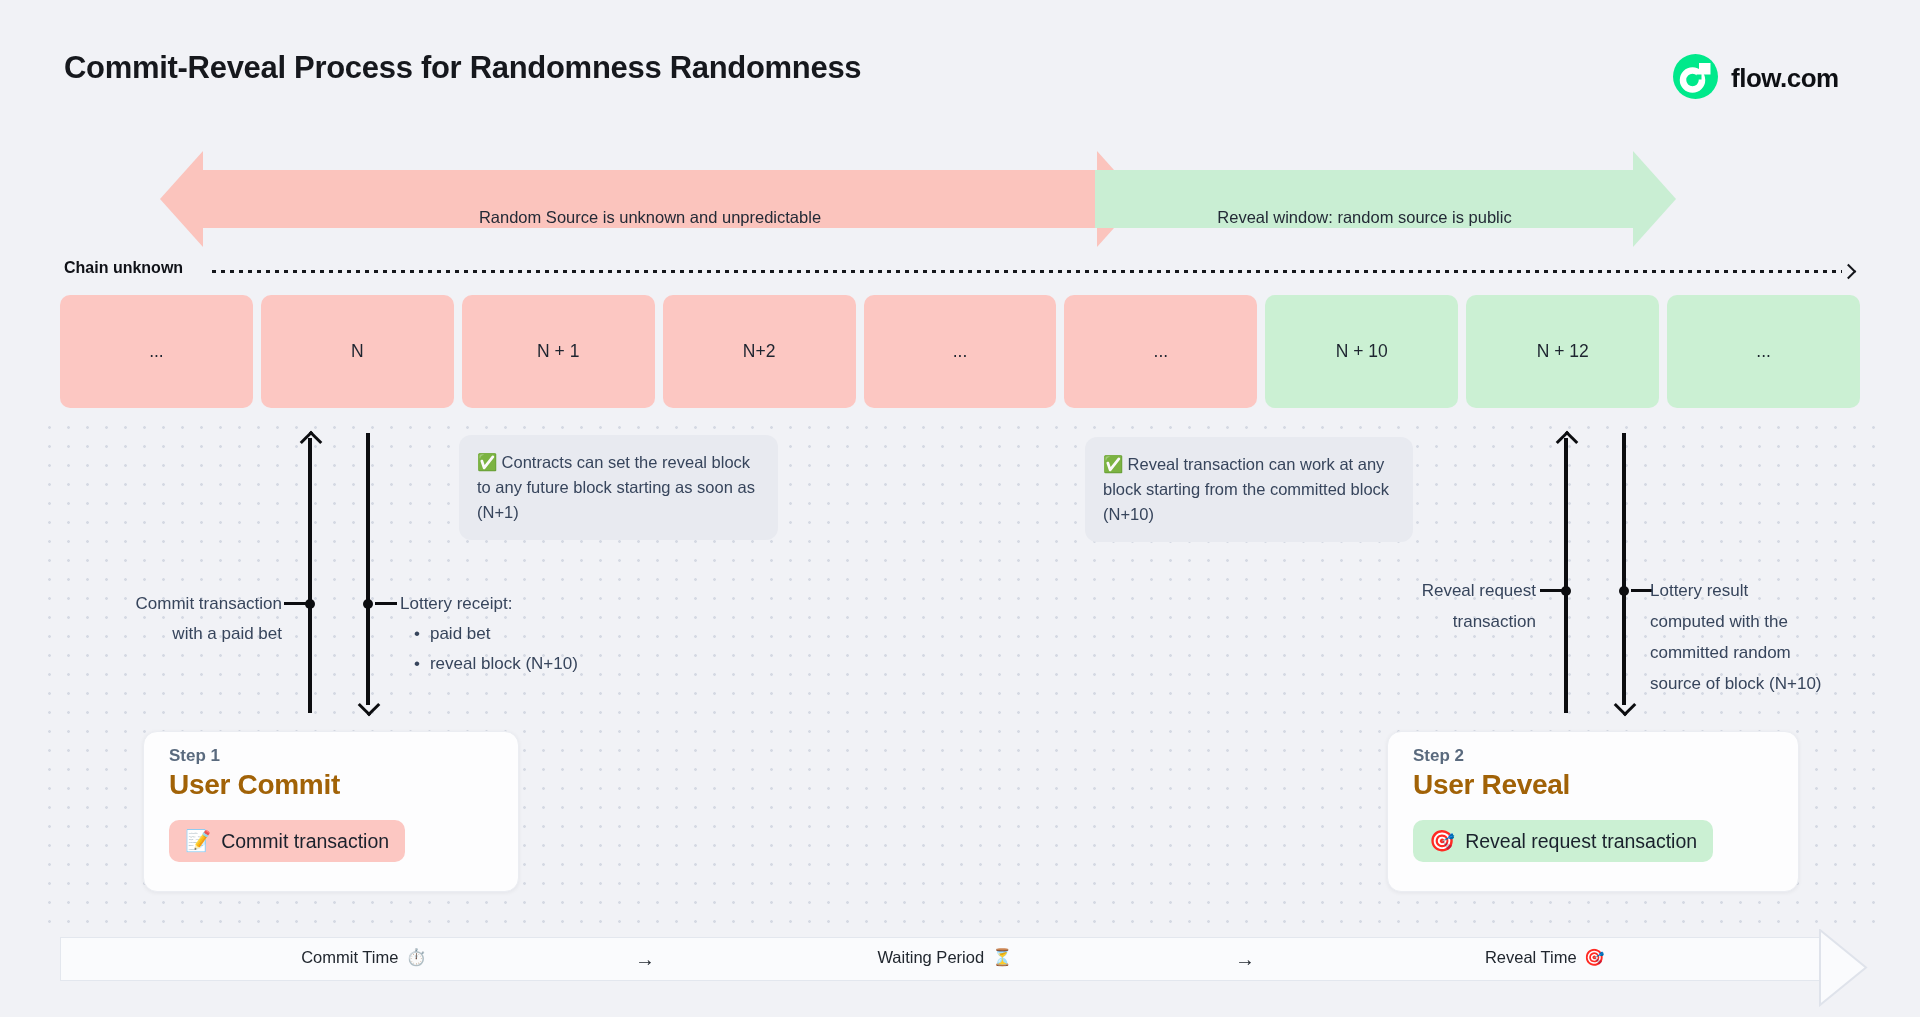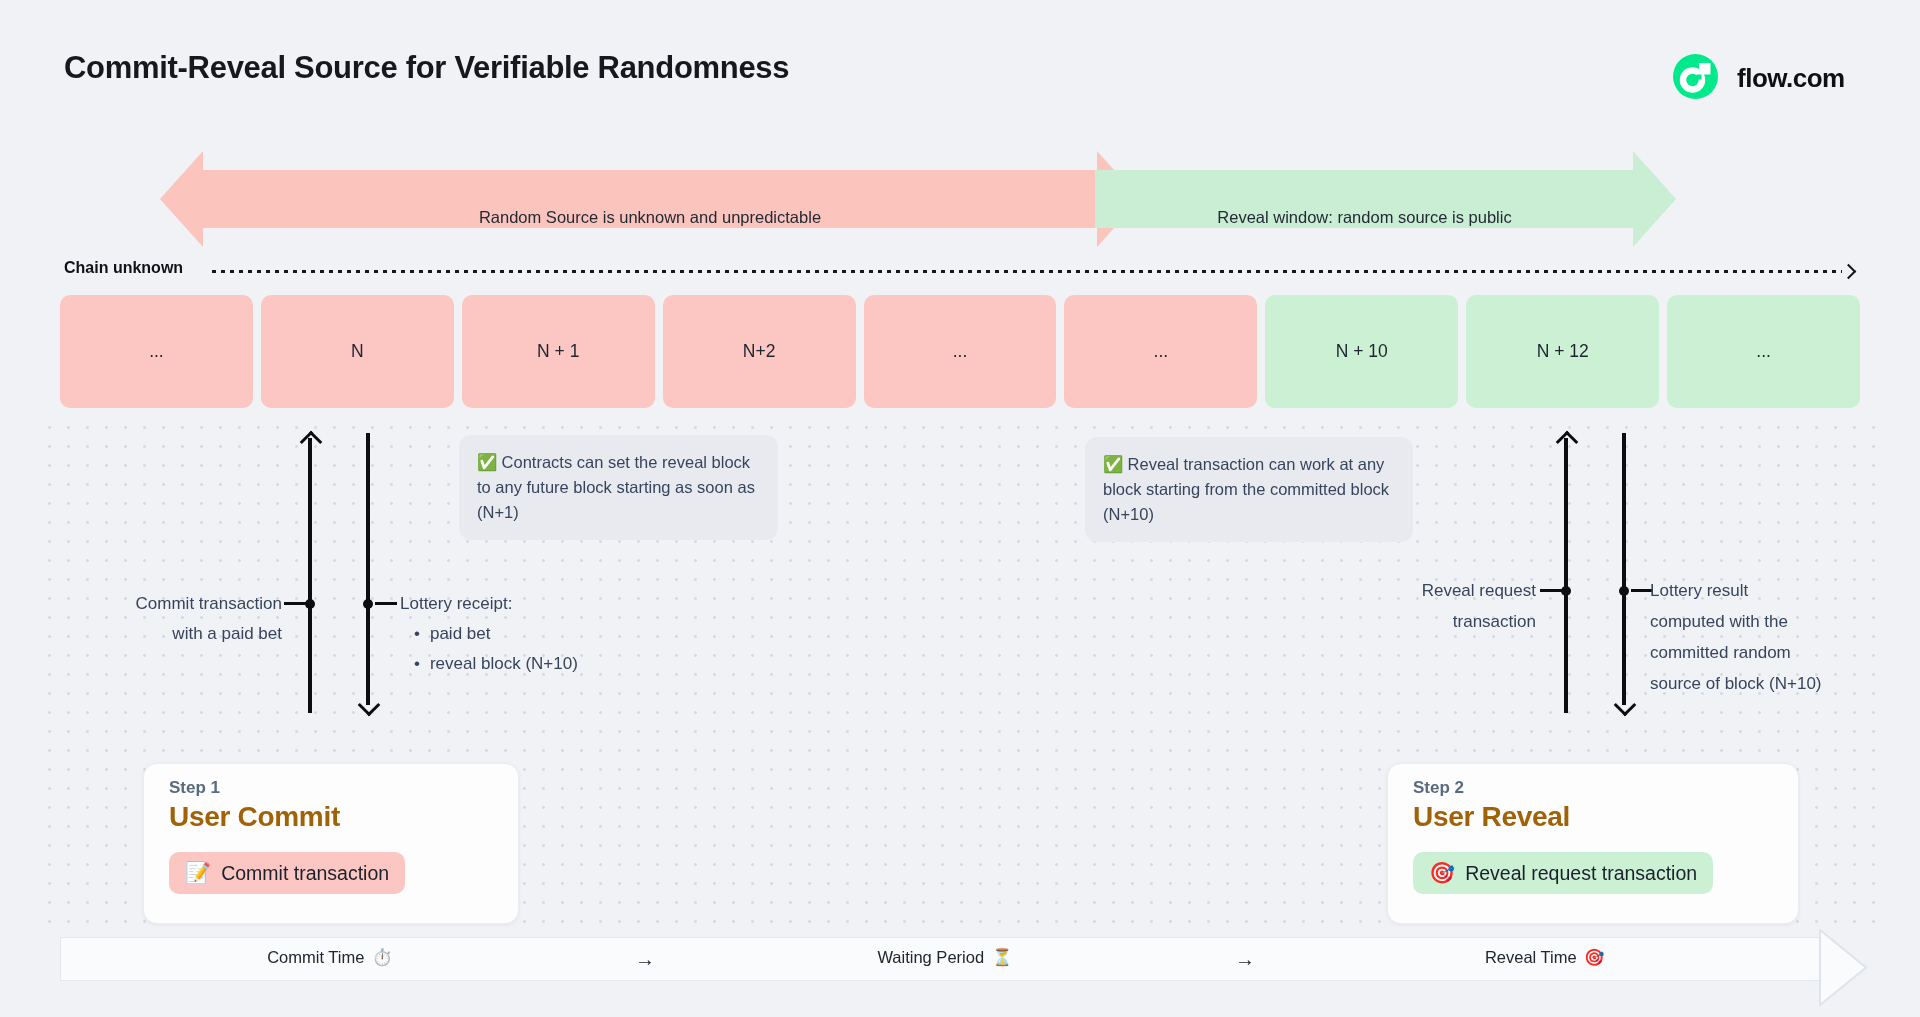--- a/index.html
+++ b/index.html
@@ -2,21 +2,21 @@
 <html><head>
 <meta charset="utf-8">
 <style>
   html,body{margin:0;padding:0;background:#F1F2F6;}
   .canvas{position:relative;width:1920px;height:1017px;background:#F1F2F6;
           font-family:"Liberation Sans",sans-serif;overflow:hidden;}
 
   
   .title{position:absolute;left:64px;top:50px;font-size:31px;font-weight:bold;
          color:#16181D;letter-spacing:-0.3px;}
-  .brand{position:absolute;left:1673px;top:54px;display:flex;align-items:center;gap:19px;}
+  .brand{position:absolute;left:1673px;top:54px;display:flex;align-items:center;gap:13px;}
   .brand-name{font-size:26px;font-weight:bold;color:#0E1014;letter-spacing:-0.5px;}
 
   
   .phase-arrow{position:absolute;top:151px;height:96px;}
   .phase-body{position:absolute;top:19px;bottom:19px;display:flex;align-items:center;
               justify-content:center;}
   .phase-label{font-size:16.5px;color:#232A36;margin-top:36px;}
   .tri{position:absolute;width:0;height:0;top:0;}
   .tri-left{left:0;border-top:48px solid transparent;border-bottom:48px solid transparent;
             border-right:43px solid #FBC4BD;}
@@ -64,21 +64,21 @@
 
   .lbl{position:absolute;font-size:17px;color:#37455C;line-height:30px;}
   #commit-label{left:60px;top:589px;width:222px;text-align:right;}
   #lottery-receipt{left:400px;top:589px;}
   .bullet{display:flex;gap:10px;padding-left:14px;align-items:baseline;}
   .bdot{font-size:17px;}
   #reveal-request-label{left:1318px;top:575px;width:218px;text-align:right;line-height:31px;}
   #lottery-result-label{left:1650px;top:575px;line-height:31px;}
 
   
-  .card{position:absolute;top:763px;height:159px;background:#FDFDFE;border:1px solid #EBEDF2;
+  .card{position:absolute;top:731px;height:159px;background:#FDFDFE;border:1px solid #EBEDF2;
         border-radius:14px;box-shadow:0 1px 4px rgba(20,25,40,.06);}
   #card-commit{left:143px;width:374px;}
   #card-reveal{left:1387px;width:410px;}
   .step-label{position:absolute;left:25px;top:14px;font-size:17px;font-weight:bold;color:#5A6A7E;}
   .card-title{position:absolute;left:25px;top:37px;font-size:28px;font-weight:bold;color:#a16207;
               letter-spacing:-0.3px;}
   .pill{position:absolute;left:25px;top:88px;height:42px;display:inline-flex;align-items:center;
         gap:10px;padding:0 16px;border-radius:10px;font-size:19.5px;color:#1A212C;white-space:nowrap;}
   .pill.pink{background:#FCC7C2;}
   .pill.green{background:#CBF0D3;}
@@ -90,21 +90,21 @@
   .titem{position:absolute;top:948px;transform:translateX(-50%);font-size:16.5px;color:#21272F;
          display:flex;gap:8px;align-items:center;white-space:nowrap;}
   .tarrow{font-size:20px;color:#21272F;}
   .tchev{position:absolute;left:1819px;top:929px;}
 </style>
 </head>
 <body>
 
 <div class="canvas">
 
-  <div class="title">Commit-Reveal Source for Verifiable Randomness</div>
+  <div class="title">Commit-Reveal Process for Randomness Randomness</div>
   <div class="brand">
     <span>
       <svg width="45" height="45" viewBox="0 0 45 45">
         <circle cx="22.5" cy="22.5" r="22.5" fill="#00E98B"></circle>
         <circle cx="19.5" cy="26" r="9.5" fill="none" stroke="#FFFFFF" stroke-width="6.5"></circle>
         <rect x="26" y="9" width="11.5" height="11.5" fill="#FFFFFF"></rect>
         <rect x="23.5" y="20.5" width="5" height="5" fill="#00E98B"></rect>
       </svg>
     </span>
     <span class="brand-name">flow.com</span>
@@ -205,21 +205,21 @@
   <div class="card" id="card-reveal">
     <div class="step-label">Step 2</div>
     <div class="card-title">User Reveal</div>
     <div class="pill green">
       <span class="pill-icon">🎯</span>
       <span>Reveal request transaction</span>
     </div>
   </div>
 
   <div class="tbar"></div>
-  <div class="titem" style="left:330px;">
+  <div class="titem" style="left:364px;">
     <span>Commit Time</span>
     <span>⏱️</span>
   </div>
   <div class="titem tarrow" style="left:645px;">→</div>
   <div class="titem" style="left:945px;">
     <span>Waiting Period</span>
     <span>⏳</span>
   </div>
   <div class="titem tarrow" style="left:1245px;">→</div>
   <div class="titem" style="left:1545px;align-items:center;">

